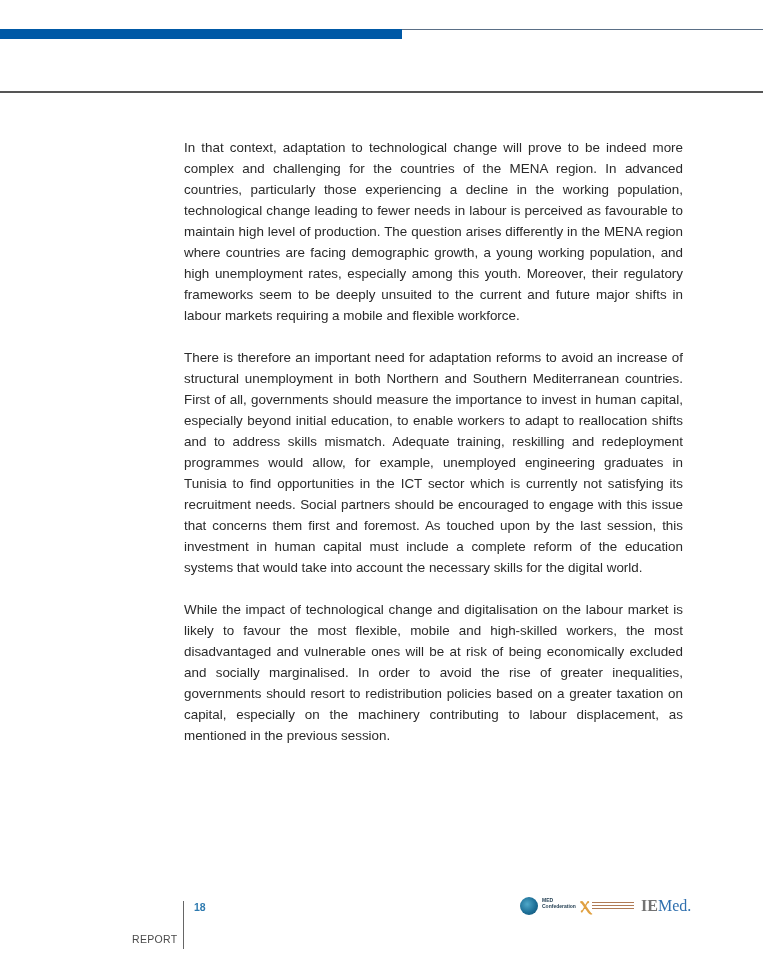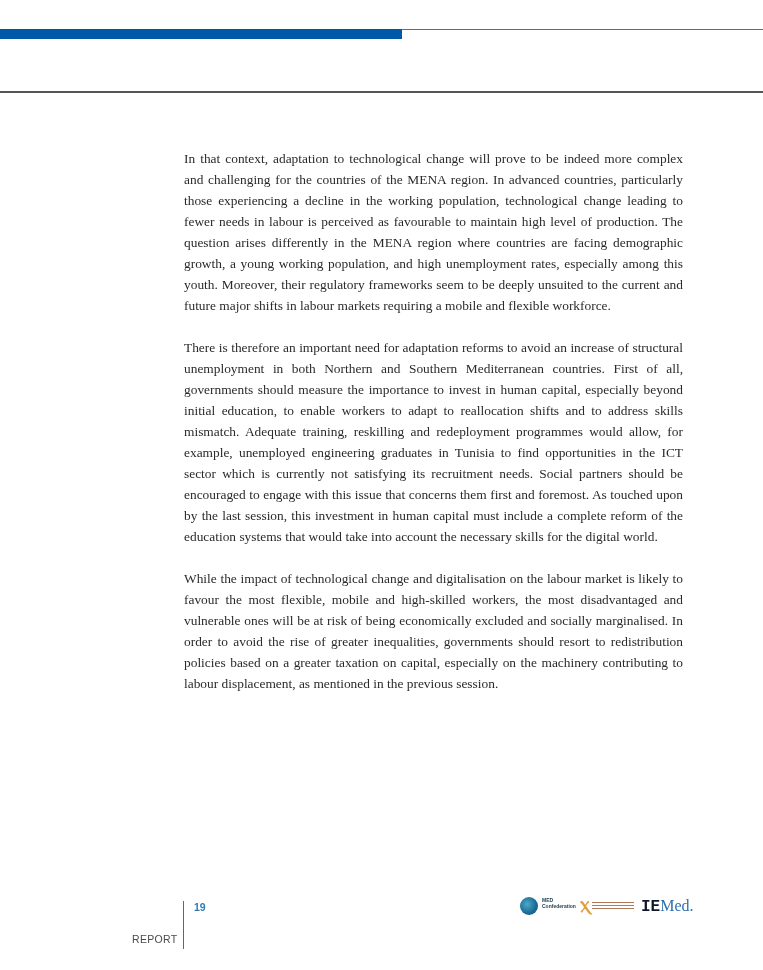--- a/index.html
+++ b/index.html
@@ -35,23 +35,22 @@
       position: absolute;
       left: 0;
       top: 91px;
       width: 763px;
       height: 2px;
       background: #555555;
     }
     .content {
       position: absolute;
       left: 184px;
-      top: 148px;
+      top: 137px;
       width: 499px;
-      font-family: Liberation Serif, serif;
     }
     .para {
       margin: 0 0 21px 0;
       font-size: 13.4px;
       line-height: 21px;
       text-align: justify;
       color: #2a2a2a;
     }
     .footer-label {
       position: absolute;
@@ -143,42 +142,42 @@
     .logo-iemed {
       position: absolute;
       left: 121px;
       top: 2px;
       font-family: "Liberation Serif", serif;
       font-size: 16px;
       line-height: 18px;
       color: #2f6fae;
     }
     .logo-iemed b {
-      font-family: Liberation Mono, monospace;
+      font-family: Liberation Serif, serif;
       font-weight: bold;
-      color: #0f172a;
+      color: #737373;
     }
   </style>
 </head>
 <body>
 
 <div class="top-bar-blue"></div>
 <div class="top-bar-thin"></div>
 <div class="header-rule"></div>
 
 <main class="content">
   <p class="para">In that context, adaptation to technological change will prove to be indeed more complex and challenging for the countries of the MENA region. In advanced countries, particularly those experiencing a decline in the working population, technological change leading to fewer needs in labour is perceived as favourable to maintain high level of production. The question arises differently in the MENA region where countries are facing demographic growth, a young working population, and high unemployment rates, especially among this youth. Moreover, their regulatory frameworks seem to be deeply unsuited to the current and future major shifts in labour markets requiring a mobile and flexible workforce.</p>
   <p class="para">There is therefore an important need for adaptation reforms to avoid an increase of structural unemployment in both Northern and Southern Mediterranean countries. First of all, governments should measure the importance to invest in human capital, especially beyond initial education, to enable workers to adapt to reallocation shifts and to address skills mismatch. Adequate training, reskilling and redeployment programmes would allow, for example, unemployed engineering graduates in Tunisia to find opportunities in the ICT sector which is currently not satisfying its recruitment needs. Social partners should be encouraged to engage with this issue that concerns them first and foremost. As touched upon by the last session, this investment in human capital must include a complete reform of the education systems that would take into account the necessary skills for the digital world.</p>
   <p class="para">While the impact of technological change and digitalisation on the labour market is likely to favour the most flexible, mobile and high-skilled workers, the most disadvantaged and vulnerable ones will be at risk of being economically excluded and socially marginalised. In order to avoid the rise of greater inequalities, governments should resort to redistribution policies based on a greater taxation on capital, especially on the machinery contributing to labour displacement, as mentioned in the previous session.</p>
 </main>
 
 <footer>
   <span class="footer-label">REPORT</span>
   <div class="footer-divider"></div>
-  <span class="footer-page">19</span>
+  <span class="footer-page">18</span>
 
   <div class="logos">
     <div class="logo-med">
       <div class="globe"></div>
       <div class="txt">
         <div>MED</div>
         <div>Confederation</div>
       </div>
     </div>
     <div class="logo-ccc">

